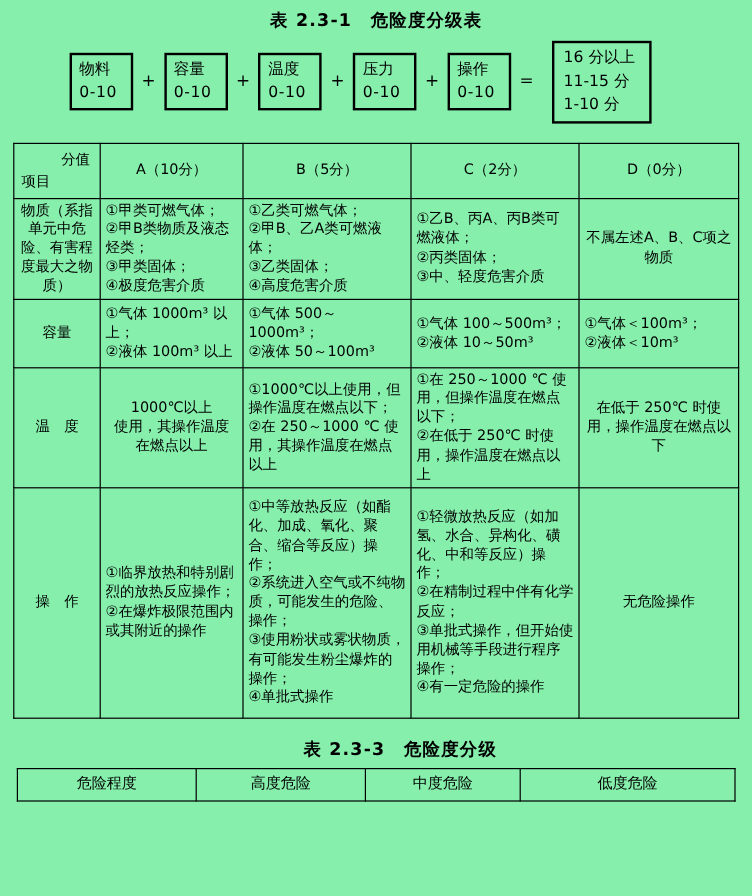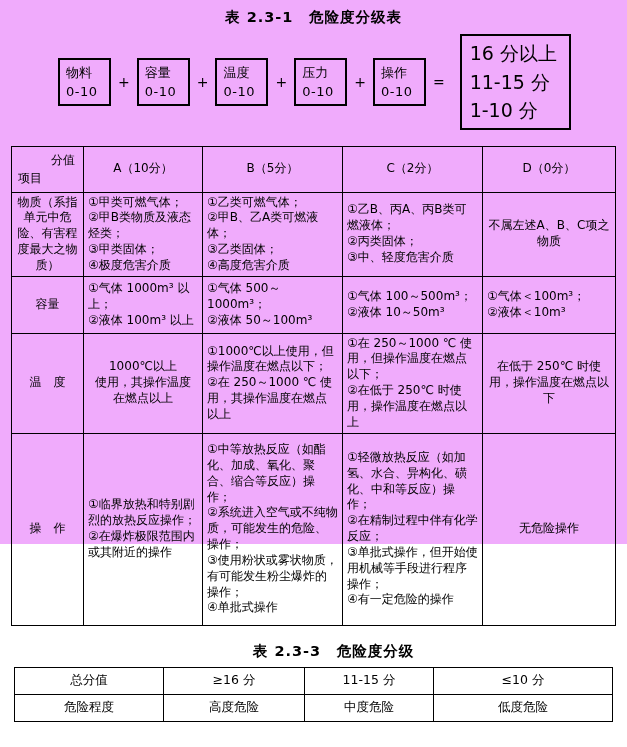--- a/index.html
+++ b/index.html
@@ -4,21 +4,21 @@
 <style>
   * { box-sizing: border-box; margin: 0; padding: 0; }
   html, body { background: #fff; }
   body {
     width: 627px; height: 747px;
     font-family: "DejaVu Sans", "Liberation Sans", sans-serif;
     color: #000;
     font-size: 12px;
     overflow: hidden;
   }
-  .page { width: 627px; height: 544px; position: relative; background: #f0abfc; }
+  .page { width: 627px; height: 747px; position: relative; background: #86efac; }
 
   .tbl-title {
     text-align: center;
     font-weight: bold;
     font-size: 14.5px;
     letter-spacing: 1px;
   }
   .t1 { padding-top: 8px; }
   .t2 { margin-top: 15px; }
   .t3 { margin-top: 16px; margin-left: 40px; }
@@ -32,21 +32,21 @@
     font-size: 13px;
     line-height: 1.45;
     flex: none;
   }
   .fbox .rng { letter-spacing: 0.5px; }
   .op { margin: 0 7px; font-size: 14px; flex: none; }
   .resultbox {
     border: 2px solid #000;
     margin-left: 8px;
     padding: 3px 12px 3px 8px;
-    font-size: 19px;
+    font-size: 13px;
     line-height: 1.5;
     flex: none;
   }
 
   
   table { border-collapse: collapse; table-layout: fixed; }
   table.val { width: 604px; margin: 16px auto 0; font-size: 12px; }
   table.val td {
     border: 1.5px solid #000;
     padding: 2px 4px;
@@ -189,26 +189,20 @@
   <div class="tbl-title t3">表 2.3-3　危险度分级</div>
 
   <table class="grade">
     <colgroup>
       <col style="width:149px">
         <col style="width:141px">
         <col style="width:129px">
         <col style="width:179px">
     </colgroup>
     <tbody>
-        <tr>
-      <td>总分值</td>
-      <td>≥16 分</td>
-      <td>11-15 分</td>
-      <td>≤10 分</td>
-    </tr>
     <tr>
       <td>危险程度</td>
       <td>高度危险</td>
       <td>中度危险</td>
       <td>低度危险</td>
     </tr>
   </tbody>
     </table>
 
 </div>

